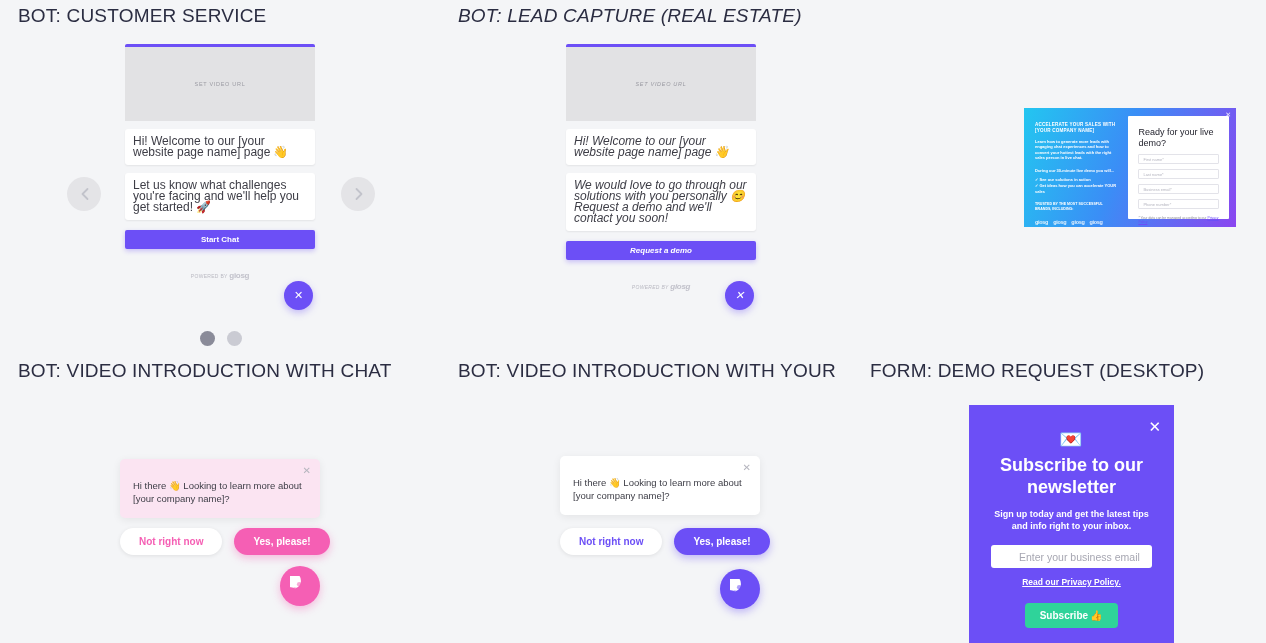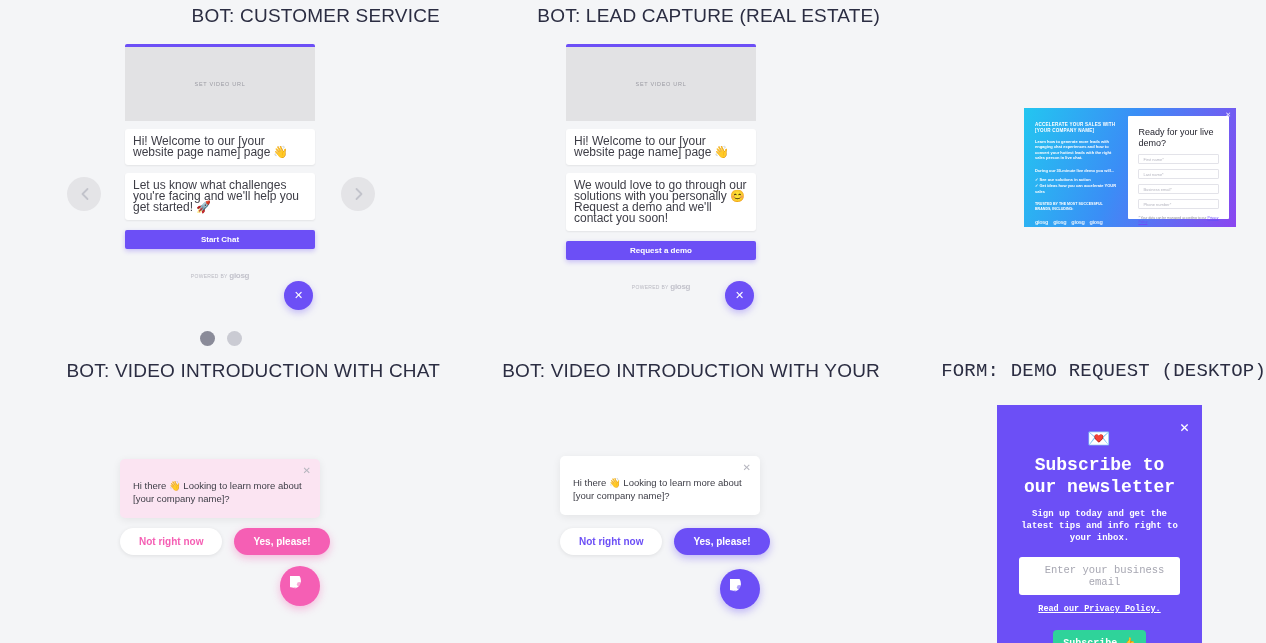--- a/index.html
+++ b/index.html
@@ -9,21 +9,21 @@
     font-family: "Liberation Sans", sans-serif;
     overflow: hidden;
   }
   .gallery {
     position: relative;
     width: 1266px; height: 643px;
   }
   .cell { position: absolute; }
 
   .cell-title {
-    text-align: right;
+    text-align: left;
     font-size: 19px;
     letter-spacing: .2px;
     color: #2b2d42;
     font-weight: 400;
     line-height: 24px;
     margin-left: 18px;
   }
 
   
   .arrow {
@@ -146,22 +146,22 @@
   
   .newsletter {
     position: absolute; width: 205px; height: 243px;
     background: #6c4ff6; padding: 18px 22px; text-align: center;
   }
   .nl-close { position: absolute; right: 13px; top: 13px; color: #fff; font-size: 15px; }
   .nl-icon { font-size: 19px; line-height: 22px; margin-top: 6px; }
   .nl-title { font-size: 18px; line-height: 22px; color: #fff; font-weight: bold; margin-top: 3px; }
   .nl-sub { font-size: 9px; line-height: 12px; color: #fff; font-weight: bold; margin-top: 10px; }
   .nl-input {
-    margin-top: 13px; height: 38px; background: #fff; border-radius: 3px;
-    display: flex; align-items: center; padding-left: 10px;
+    margin-top: 13px; height: 23px; background: #fff; border-radius: 3px;
+    display: flex; align-items: center; padding-left: 28px;
     font-size: 10.5px; color: #a7a7b2;
   }
   .nl-link { margin-top: 9px; font-size: 8.5px; color: #fff; text-decoration: underline; font-weight: bold; }
   .nl-btn {
     margin: 16px auto 0; width: 93px; height: 25px; border-radius: 4px;
     background: #2fd39a; color: #fff; font-size: 10px; font-weight: bold;
     display: flex; align-items: center; justify-content: center;
   }
 </style>
 </head>
@@ -200,21 +200,21 @@
     <div class="close-fab" style="left:284px;top:281px;">
       <span>✕</span>
     </div>
 
     <div class="dots" style="left:200px;top:331px;">
       <div class="dot active"></div>
       <div class="dot"></div>
     </div>
   </div>
 
-  <div class="cell" style="left:440px;top:0;width:440px;height:355px;">
+  <div class="cell" style="left:440px;top:0;width:440px;height:355px;font-style:italic;">
     <div class="cell-title" style="margin-top:4px;">BOT: LEAD CAPTURE (REAL ESTATE)</div>
 
     <div class="widget" style="left:126px;top:44px;">
       <div class="widget-accent"></div>
       <div class="video-ph">
         <span>SET VIDEO URL</span>
       </div>
       <div class="msg">Hi! Welcome to our [your website page name] page 👋</div>
       <div class="msg">We would love to go through our solutions with you personally 😊 Request a demo and we'll contact you soon!</div>
       <div class="cta">Request a demo</div>
@@ -298,21 +298,21 @@
     </div>
 
     <div class="launcher purpbg" style="left:280px;top:214px;">
       <svg width="21" height="21" viewBox="0 0 24 24">
         <path d="M12 3a9 9 0 1 0-4.3 7.7L4 12.8l2.5-.6A9 9 0 0 0 12 3z" fill="#fff" transform="translate(1,2) scale(0.95)"></path>
         <circle cx="10.5" cy="9.5" r="2.6" fill="#6c4ff6" opacity=".55"></circle>
       </svg>
     </div>
   </div>
 
-  <div class="cell" style="left:880px;top:355px;width:386px;height:288px;font-family:Liberation Mono, monospace;">
+  <div class="cell" style="left:852px;top:355px;width:386px;height:288px;">
     <div class="cell-title" style="margin-top:4px;">FORM: DEMO REQUEST (DESKTOP)</div>
 
     <div class="newsletter" style="left:117px;top:50px;">
       <div class="nl-close">✕</div>
       <div class="nl-icon">💌</div>
       <div class="nl-title">Subscribe to our newsletter</div>
       <div class="nl-sub">Sign up today and get the latest tips and info right to your inbox.</div>
       <div class="nl-input">Enter your business email</div>
       <div class="nl-link">Read our Privacy Policy.</div>
       <div class="nl-btn">Subscribe 👍</div>

